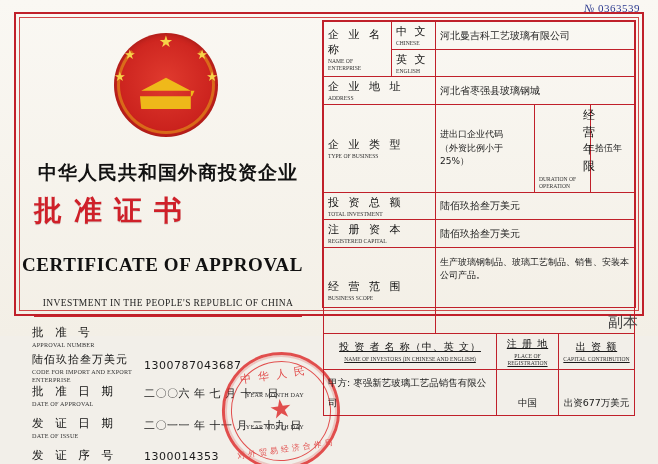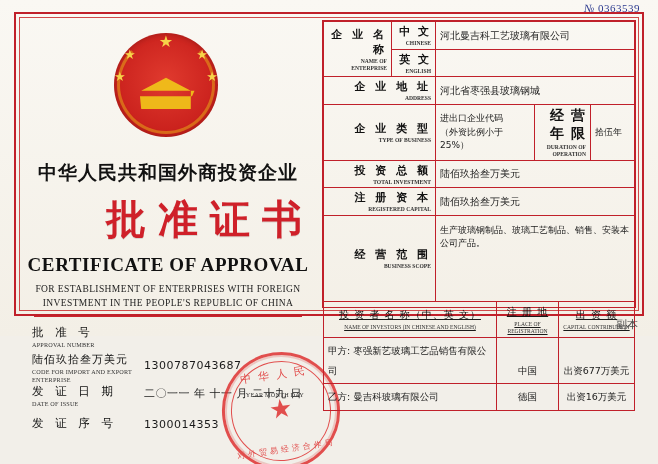--- a/index.html
+++ b/index.html
@@ -24,21 +24,21 @@
     content:"";position:absolute;left:3px;top:3px;right:3px;bottom:3px;
     border:1px solid #d04a4a;
   }
   .serial{
     position:absolute;right:18px;top:2px;
     font-size:11px;color:#2b3a8f;letter-spacing:.5px;
     font-family:"Liberation Serif", serif;
   }
   .serial .no{font-style:italic;}
   .footnote{
-    position:absolute;right:20px;bottom:4px;font-size:11px;color:#444;
+    position:absolute;right:20px;bottom:4px;font-size:15px;color:#444;
   }
 
   
   .left{
     position:absolute;left:22px;top:20px;width:292px;bottom:28px;
   }
   .emblem{
     position:absolute;left:84px;top:6px;width:120px;height:118px;
   }
   .emblem .circle{
@@ -65,28 +65,28 @@
     width:92px;height:92px;border-radius:50%;
     border:3px solid rgba(240,196,25,.45);border-top-color:transparent;
   }
 
   .title-cn{
     position:absolute;left:0;top:140px;width:100%;text-align:center;
     font-size:19px;font-weight:bold;letter-spacing:1px;color:#121212;
     font-family:"DejaVu Sans", sans-serif;
   }
   .title-big{
-    position:absolute;left:0;top:172px;width:100%;text-align:right;
-    font-size:40px;font-weight:bold;letter-spacing:12px;
+    position:absolute;left:0;top:172px;width:100%;text-align:left;
+    font-size:28px;font-weight:bold;letter-spacing:12px;
     color:#cf2029;text-indent:12px;
     font-family:"DejaVu Sans", sans-serif;
     text-shadow:0 1px 0 rgba(0,0,0,.12);
   }
   .title-en{
-    position:absolute;left:0;top:234px;width:100%;text-align:center;
+    position:absolute;left:0;top:234px;width:100%;text-align:left;
     font-size:19px;font-weight:bold;letter-spacing:.6px;color:#111;
     font-family:"Liberation Serif", serif;
   }
   .subtitle-en{
     position:absolute;left:0;top:262px;width:100%;text-align:center;
     font-size:9.5px;letter-spacing:.4px;color:#222;line-height:1.5;
     font-family:"Liberation Serif", serif;
   }
 
   .divider{
@@ -150,23 +150,22 @@
     position:absolute;left:322px;top:20px;right:22px;bottom:28px;
     border:1px solid #c0202a;
   }
   .tbl{width:100%;border-collapse:collapse;table-layout:fixed;}
   .tbl td{
     border:1px solid #c0202a;
     vertical-align:middle;
     padding:2px 4px;
   }
   .cellLbl{
-    width:66px;text-align:right;
-    font-family:"DejaVu Sans", sans-serif;
-    font-weight:bold;
+    width:66px;text-align:left;
+    font-family:"DejaVu Sans", sans-serif;
   }
   .cellLbl .cn{display:block;font-size:11px;letter-spacing:3px;color:#111;}
   .cellLbl .en{display:block;font-size:5.6px;color:#333;margin-top:1px;
     font-family:"Liberation Serif", serif;line-height:1.2;}
   .cellVal{
     font-size:10px;color:#1a1a1a;
     font-family:"DejaVu Sans", sans-serif;
     line-height:1.5;
   }
   .cellVal.small{font-size:9px;}
@@ -207,21 +206,21 @@
       <div class="star s2">★</div>
       <div class="star s3">★</div>
       <div class="star s4">★</div>
       <div class="star s5">★</div>
     </div>
 
     <div class="title-cn">中华人民共和国外商投资企业</div>
     <div class="title-big">批准证书</div>
     <div class="title-en">CERTIFICATE OF APPROVAL</div>
     <div class="subtitle-en">
-      <span>FOR ESTABLISHMENT OF ENTERPRISES WITH FOREIGN</span><br>
+      <br>
       <span>INVESTMENT  IN  THE  PEOPLE'S  REPUBLIC  OF  CHINA</span>
     </div>
 
     <div class="divider"></div>
 
     <div class="lfields">
 
       <div class="lrow">
         <div class="lbl">
           <span class="cn">批 准 号</span>
@@ -230,20 +229,28 @@
       </div>
 
       <div class="lrow tall">
         <div class="lbl">
           <span class="cn" style="letter-spacing:1px;font-size:11px;">陆佰玖拾叁万美元</span>
           <span class="en">CODE FOR IMPORT AND EXPORT    ENTERPRISE</span>
         </div>
         <div class="lval" style="top:8px;">1300787043687</div>
       </div>
 
+      <div class="lrow tall">
+        <div class="lbl">
+          <span class="cn">批 准 日 期</span>
+          <span class="en">DATE    OF APPROVAL</span>
+        </div>
+        <div class="lval">二〇〇六 年 七 月 十一 日</div>
+        <div class="ymd">YEAR        MONTH       DAY</div>
+      </div>
 
       <div class="lrow tall">
         <div class="lbl">
           <span class="cn">发 证 日 期</span>
           <span class="en">DATE    OF    ISSUE</span>
         </div>
         <div class="lval">二〇一一 年 十一 月 二十九 日</div>
         <div class="ymd">YEAR        MONTH       DAY</div>
       </div>
 
@@ -308,21 +315,21 @@
       <tr class="h34">
         <td class="cellLbl" colspan="2">
           <span class="cn">企 业 类 型</span>
           <span class="en">TYPE  OF  BUSINESS</span>
         </td>
         <td class="cellVal small">
           <span>进出口企业代码</span><br>
           <span>（外资比例小于25%）</span>
         </td>
         <td class="cellLbl">
-          <span class="cn" style="letter-spacing:1px;font-size:14px;">经 营 年 限</span>
+          <span class="cn" style="letter-spacing:1px;font-size:12px;margin-left:44px;">经 营 年 限</span>
           <span class="en">DURATION OF OPERATION</span>
         </td>
         <td class="cellVal small">拾伍年</td>
       </tr>
 
       <tr class="h24">
         <td class="cellLbl" colspan="2">
           <span class="cn">投 资 总 额</span>
           <span class="en">TOTAL  INVESTMENT</span>
         </td>
@@ -366,25 +373,20 @@
         <td class="hd">
           <span class="cn">出  资  额</span>
           <span class="en">CAPITAL CONTRIBUTION</span>
         </td>
       </tr>
       <tr>
         <td class="inv" style="vertical-align:bottom;padding-bottom:2px;">甲方: 枣强新艺玻璃工艺品销售有限公司</td>
         <td class="invc" style="vertical-align:bottom;padding-bottom:2px;">中国</td>
         <td class="invc nowrap" style="vertical-align:bottom;padding-bottom:2px;">出资677万美元</td>
       </tr>
-      <tr>
-        <td class="inv" style="border-top:none;">乙方: 曼吉科玻璃有限公司</td>
-        <td class="invc" style="border-top:none;">德国</td>
-        <td class="invc nowrap" style="border-top:none;">出资16万美元</td>
-      </tr>
     </tbody>
       </table>
 
   </div>
 
   <div class="footnote">副本</div>
 
 </div>
 
 </body></html>

